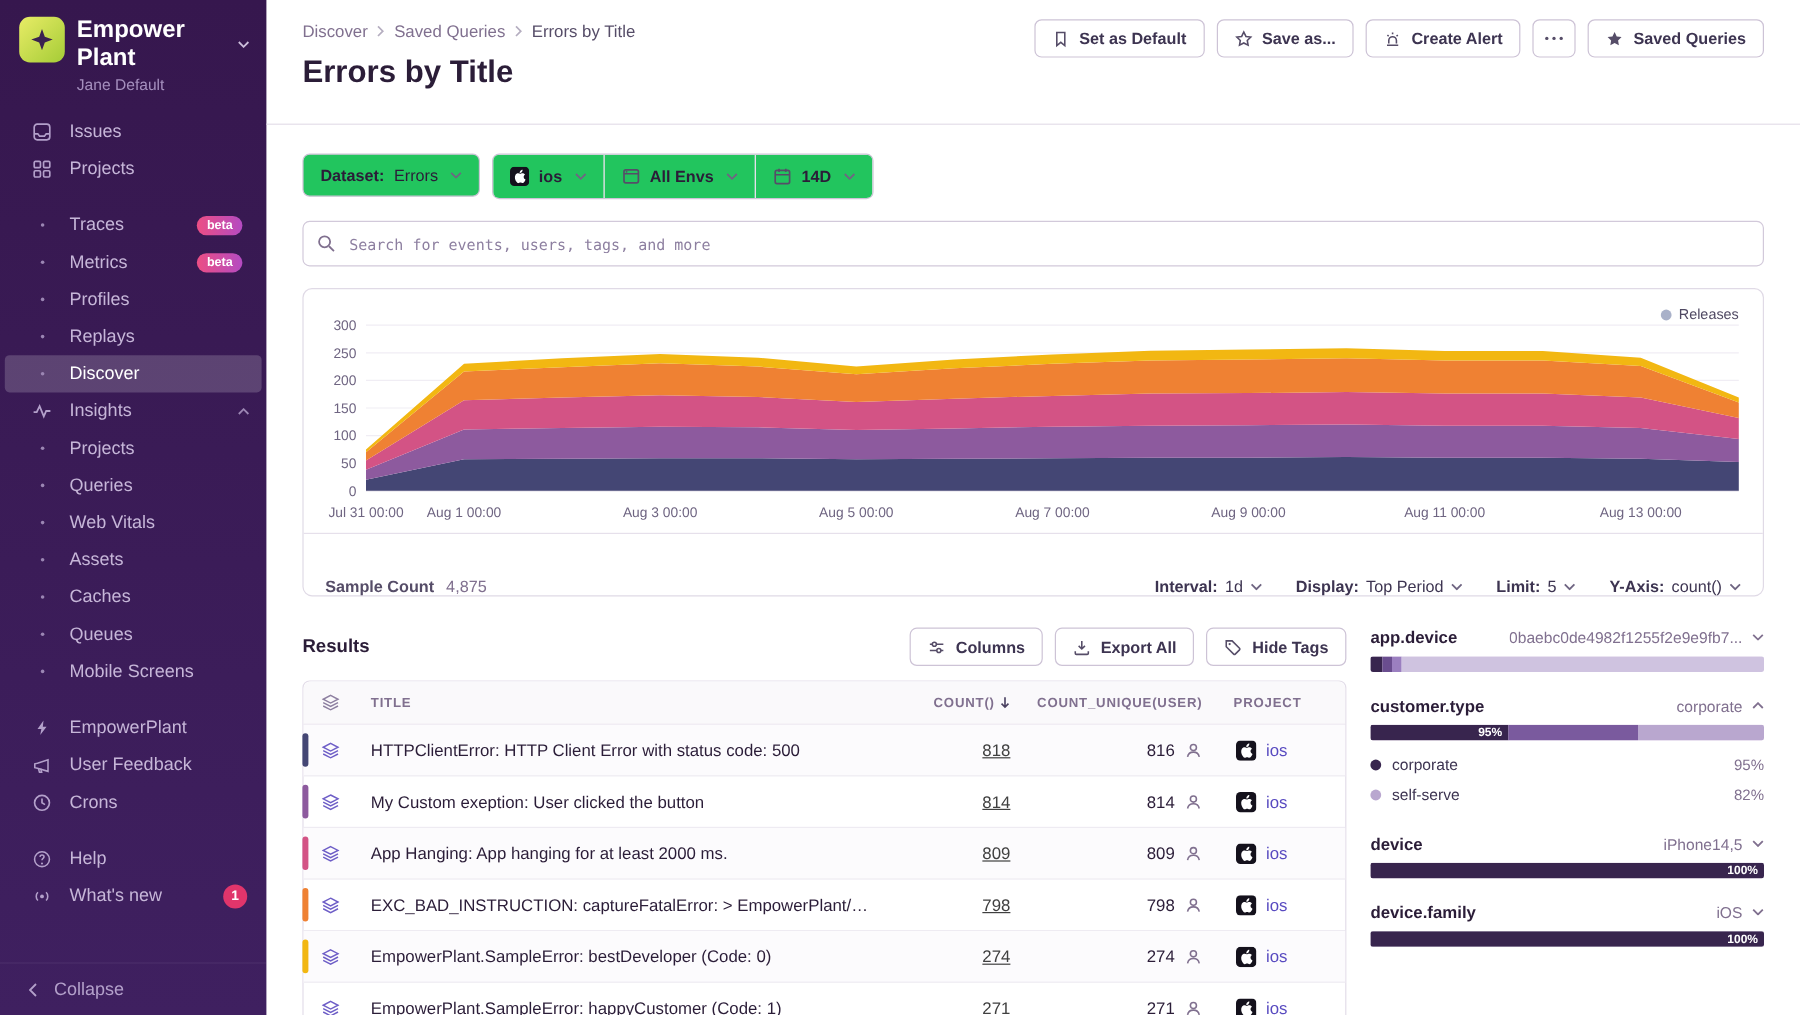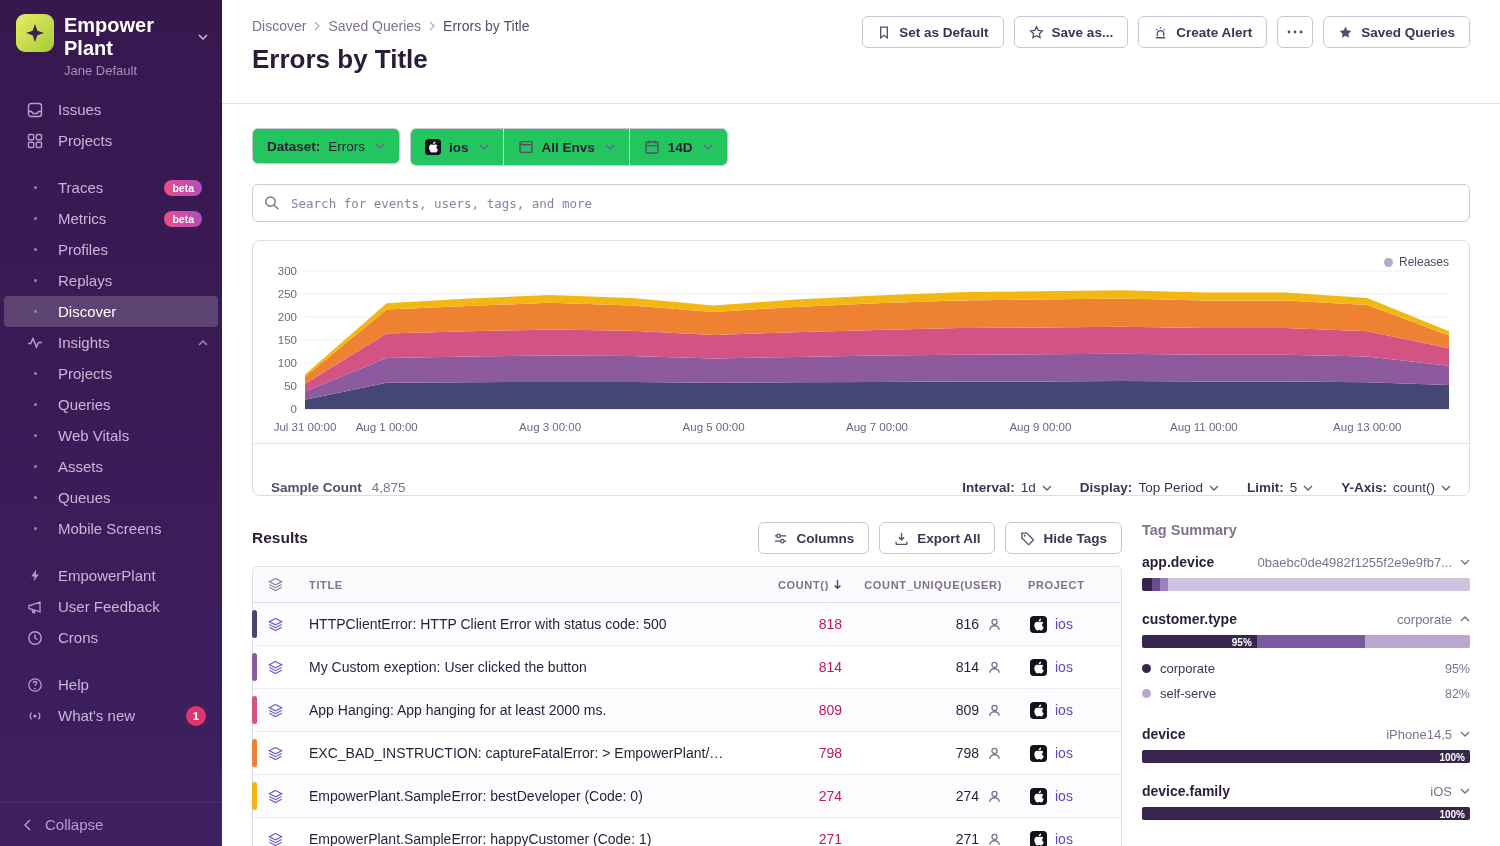--- a/index.html
+++ b/index.html
@@ -97,21 +97,21 @@
   .th { display:flex; align-items:center; cursor:pointer; }
   .th.icon-col { justify-content:center; color:#8d7fa0; }
   .th.left { padding-left:12px; }
   .th.right { justify-content:flex-end; padding-right:14px; gap:4px; }
   .sort-arrow { color:#4a4160; display:flex; }
   .trow { height:43px; border-bottom:1px solid #eeebf2; position:relative; font-size:14px; cursor:pointer; }
   .trow:nth-child(even) { background:#fcfbfd; }
   .marker { position:absolute; left:-1px; top:7px; bottom:7px; width:5px; border-radius:3px; }
   .cell-icon { display:flex; justify-content:center; color:#6e5ec7; }
   .cell-title { padding-left:12px; padding-right:16px; white-space:nowrap; overflow:hidden; text-overflow:ellipsis; color:#2b1d38; }
-  .cell-num { text-align:right; padding-right:14px; color:#be185d; }
+  .cell-num { text-align:right; padding-right:14px; color:#404040;text-decoration:underline; }
   .cell-unique { display:flex; justify-content:flex-end; align-items:center; gap:8px; padding-right:14px; }
   .cell-unique .uicon { color:#80708f; display:flex; }
   .cell-project { display:flex; align-items:center; gap:8px; padding-left:14px; }
   .cell-project a { color:#584ac0; text-decoration:none; }
 
   .tag-summary { flex:0 0 328px; width:328px; }
   .ts-heading { font-size:14.5px; font-weight:700; color:#80708f; margin:0 0 16px; }
   .ts-section { margin-bottom:20px; }
   .ts-head { display:flex; align-items:center; gap:8px; margin-bottom:8px; cursor:pointer; }
   .ts-key { font-weight:700; font-size:14px; color:#2b1d38; }
@@ -221,20 +221,24 @@
         <span class="bullet"></span>
         <span class="nav-label">Queries</span>
       </div>
       <div class="nav-item">
         <span class="bullet"></span>
         <span class="nav-label">Web Vitals</span>
       </div>
       <div class="nav-item">
         <span class="bullet"></span>
         <span class="nav-label">Assets</span>
+      </div>
+      <div class="nav-item">
+        <span class="bullet"></span>
+        <span class="nav-label">Caches</span>
       </div>
       <div class="nav-item">
         <span class="bullet"></span>
         <span class="nav-label">Queues</span>
       </div>
       <div class="nav-item">
         <span class="bullet"></span>
         <span class="nav-label">Mobile Screens</span>
       </div>
 
@@ -771,21 +775,20 @@
                       </g>
                     </svg>
                   </span>
                   <a>ios</a>
                 </div>
             </div>
           </div>
         </div>
 
         <aside class="tag-summary">
-          <h3 class="ts-heading">Tag Summary</h3>
 
           <div class="ts-section">
             <div class="ts-head">
               <span class="ts-key">app.device</span>
               <span class="ts-value">0baebc0de4982f1255f2e9e9fb7...</span>
               <span class="ts-chevron">
                   <svg width="10" height="6" viewBox="0 0 10 6">
                     <path d="M1 1l4 4 4-4" fill="none" stroke="currentColor" stroke-width="1.5"></path>
                   </svg>
                 </span>

